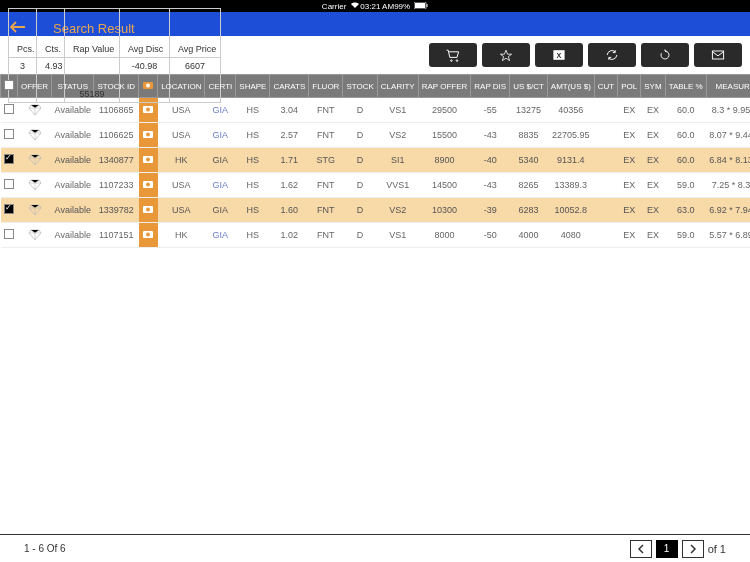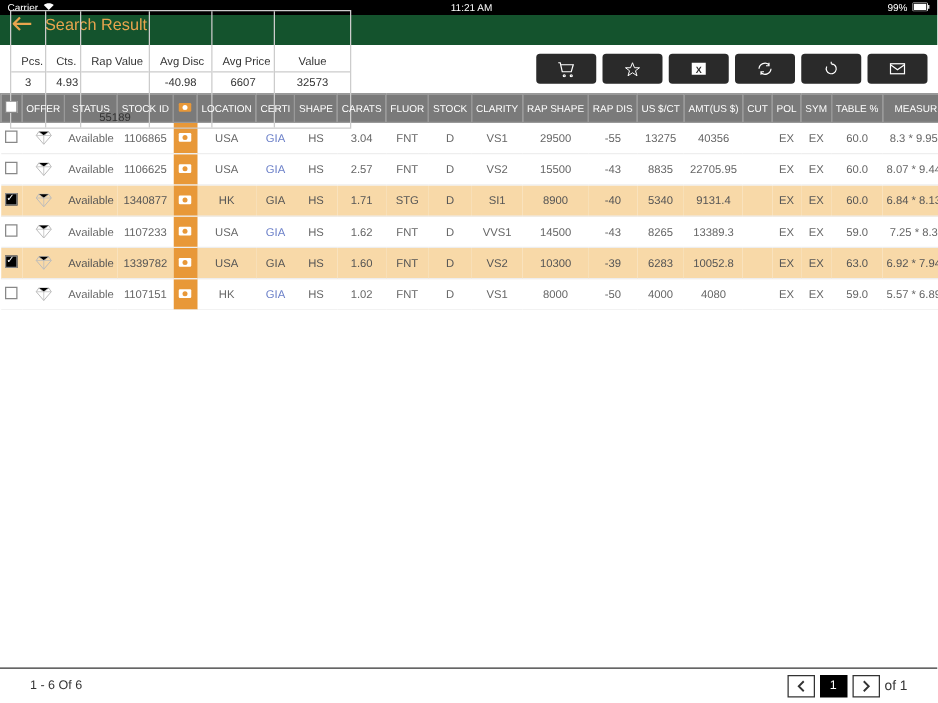--- a/index.html
+++ b/index.html
@@ -1,21 +1,21 @@
 <!DOCTYPE html>
 <html><head>
   <meta charset="utf-8">
   <style>
     * { margin: 0; padding: 0; box-sizing: border-box; }
     body { font-family: -apple-system, Helvetica, Arial, sans-serif; width: 750px; height: 562px; background: #fff; overflow: hidden; position: relative; }
     
-    .status-bar { height: 12px; background: #000; color: #fff; display: flex; justify-content: space-between; align-items: center; padding: 0 6px; font-size: 8px; }
+    .status-bar { height: 12px; background: #000; color: #fff; display: flex; justify-content: center; align-items: center; padding: 0 6px; font-size: 8px; }
     .status-left, .status-right { display: flex; gap: 4px; align-items: center; }
     
-    .header { height: 24px; background: #14532d; display: flex; align-items: flex-start; padding: 0 10px; gap: 10px; }
+    .header { height: 24px; background: #1d4ed8; display: flex; align-items: flex-end; padding: 0 10px; gap: 27px; }
     .back-icon { color: #e8a54e; font-size: 14px; cursor: pointer; }
     .header-title { color: #e8a54e; font-size: 13px; font-weight: 500; }
     
     .toolbar { height: 38px; background: #fff; display: flex; align-items: center; padding: 4px 8px; gap: 2px; }
     .summary-table { display: flex; border: 1px solid #ccc; }
     .summary-cell { display: flex; flex-direction: column; border-right: 1px solid #ccc; }
     .summary-cell:last-child { border-right: none; }
     .summary-head { font-size: 9px; padding: 3px 8px; text-align: center; border-bottom: 1px solid #ccc; white-space: nowrap; color: #333; margin-top: 32px; }
     .summary-val { font-size: 9px; padding: 3px 8px; text-align: center; white-space: nowrap; color: #333; }
     
@@ -51,21 +51,21 @@
 
 <div class="status-bar">
   <div class="status-left">
     <span>Carrier</span>
     <span>
       <svg width="10" height="8" viewBox="0 0 10 8">
           <path d="M5 7L1 3c2-2 6-2 8 0L5 7z" fill="#fff"></path>
         </svg>
     </span>
   </div>
-  <span>11:21 AM</span>
+  <span>03:21 AM</span>
   <div class="status-right">
     <span>99%</span>
     <span>
       <svg width="14" height="7" viewBox="0 0 14 7">
           <rect x="0" y="0" width="12" height="7" rx="1" fill="none" stroke="#fff" stroke-width="0.7"></rect>
           <rect x="1" y="1" width="10" height="5" fill="#fff"></rect>
           <rect x="12.5" y="2" width="1" height="3" fill="#fff"></rect>
         </svg>
     </span>
   </div>
@@ -94,24 +94,20 @@
         <div class="summary-head">Rap Value</div>
         <div class="summary-val">55189</div>
       </div>
     <div class="summary-cell c-disc">
         <div class="summary-head">Avg Disc</div>
         <div class="summary-val">-40.98</div>
       </div>
     <div class="summary-cell c-price">
         <div class="summary-head">Avg Price</div>
         <div class="summary-val">6607</div>
-      </div>
-    <div class="summary-cell c-value">
-        <div class="summary-head">Value</div>
-        <div class="summary-val">32573</div>
       </div>
   </div>
   <div class="action-buttons">
     <button class="action-btn">
         <svg viewBox="0 0 20 16">
           <path d="M2 2h2l2 9h9l2-7H5M8 14a1 1 0 100 2 1 1 0 000-2m7 0a1 1 0 100 2 1 1 0 000-2" stroke="#fff" stroke-width="1.2" fill="none"></path>
         </svg>
       </button>
     <button class="action-btn">
         <svg viewBox="0 0 20 16">
@@ -155,21 +151,21 @@
               <rect x="1" y="2" width="10" height="7" rx="1" fill="#e89838"></rect>
               <circle cx="6" cy="5.5" r="2" fill="#fff"></circle>
             </svg></th>
           <th>LOCATION</th>
           <th>CERTI</th>
           <th>SHAPE</th>
           <th>CARATS</th>
           <th>FLUOR</th>
           <th>STOCK</th>
           <th>CLARITY</th>
-          <th>RAP SHAPE</th>
+          <th>RAP OFFER</th>
           <th>RAP DIS</th>
           <th>US $/CT</th>
           <th>AMT(US $)</th>
           <th>CUT</th>
           <th>POL</th>
           <th>SYM</th>
           <th>TABLE %</th>
           <th>MEASURMENT</th>
         </tr>
       </thead>

